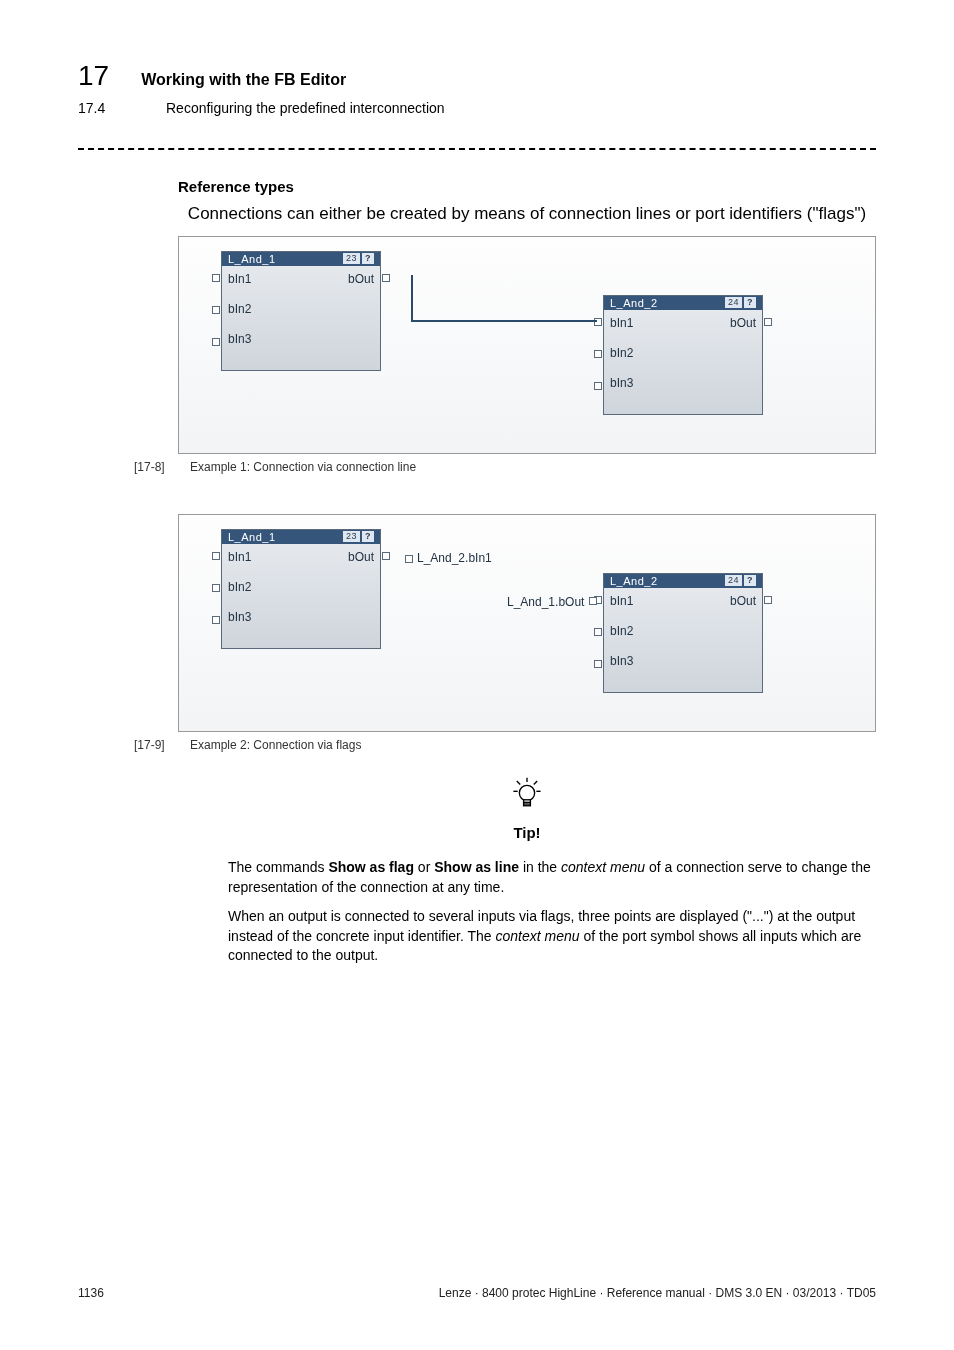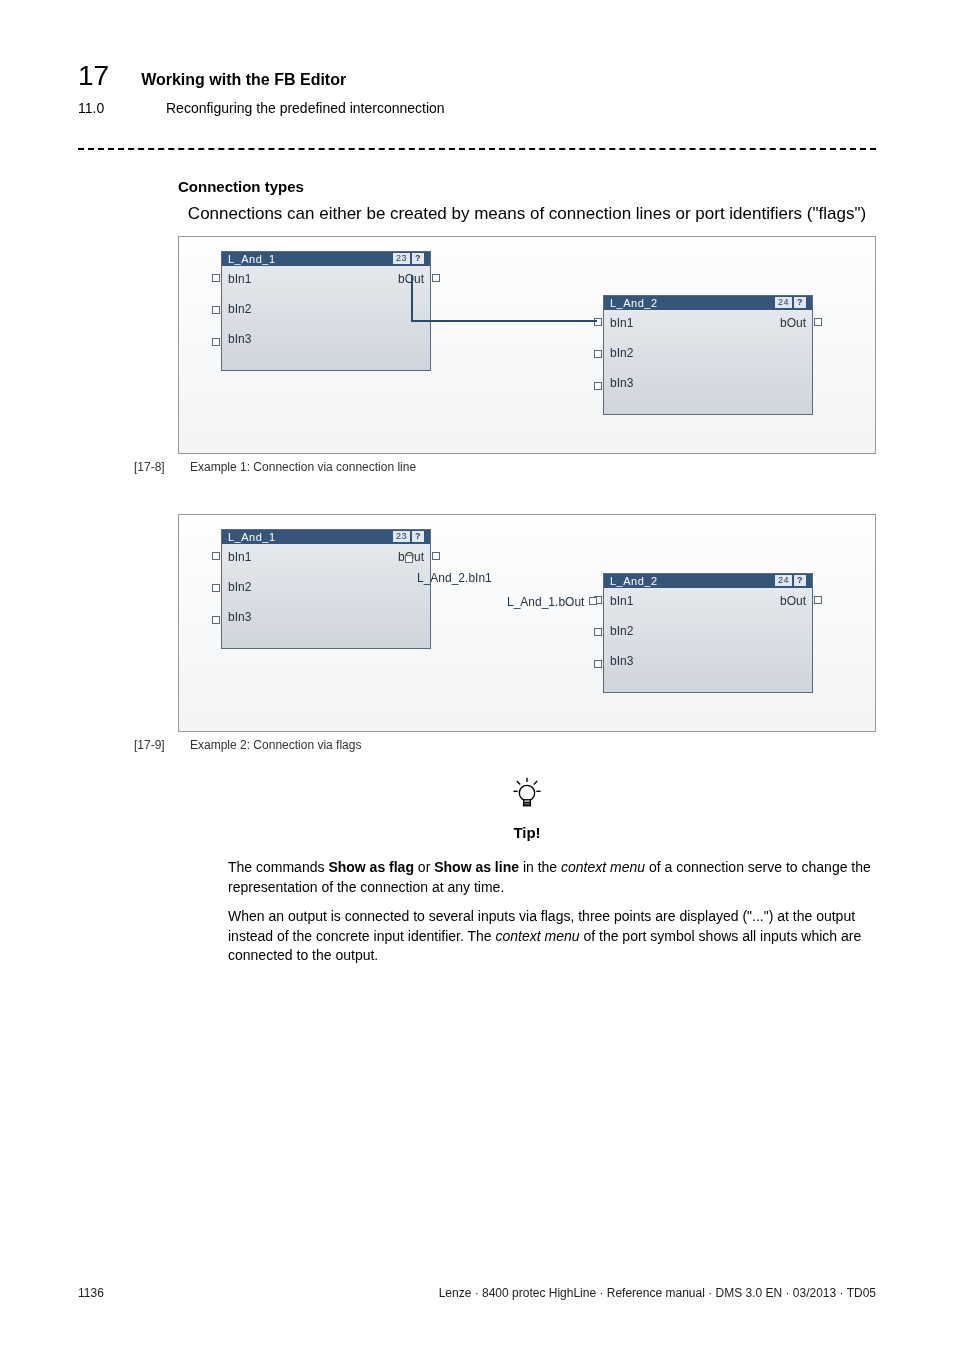--- a/index.html
+++ b/index.html
@@ -34,21 +34,21 @@
     margin-top: 6px;
     padding: 14px 16px 14px 32px;
     position: relative;
     height: 218px;
   }
   .figure-box2 { height: 218px; }
   .block {
     position: absolute;
     background: linear-gradient(#e8ebef, #cfd5dc);
     border: 1px solid #5a6a7a;
-    width: 210px;
+    width: 160px;
   }
   .block .titlebar {
     background: #35567a;
     color: #fff;
     font-size: 11px;
     padding: 1px 6px;
     display: flex;
     justify-content: space-between;
     align-items: center;
     letter-spacing: 0.5px;
@@ -88,28 +88,28 @@
 </style>
 </head>
 <body>
 
 <div class="page">
   <div class="header-row">
     <span class="ch-num">17</span>
     <span class="ch-title">Working with the FB Editor</span>
   </div>
   <div class="sub-row">
-    <span class="sub-num">11.0</span>
+    <span class="sub-num">17.4</span>
     <span class="sub-title">Reconfiguring the predefined interconnection</span>
   </div>
 
   <hr class="dashline">
 
   <div class="content">
-    <div class="h-connection">Connection types</div>
+    <div class="h-connection">Reference types</div>
     <div class="body-text">Connections can either be created by means of connection lines or port identifiers ("flags")</div>
 
     <div class="figure-box">
 
       <div class="block" style="left:42px; top:14px;">
         <div class="titlebar">
           <span>L_And_1</span>
           <span class="right">
             <span class="box">23</span>
             <span class="q">?</span>
@@ -195,21 +195,21 @@
               <span></span>
             </div>
           <span class="port-stub" style="left:-10px; top:8px;"></span>
           <span class="port-stub" style="left:-10px; top:40px;"></span>
           <span class="port-stub" style="left:-10px; top:72px;"></span>
           <span class="port-stub" style="right:-10px; top:8px;"></span>
         </div>
       </div>
 
       <span class="flag-port" style="left:226px; top:40px;"></span>
-      <span class="flag-label" style="left:238px; top:36px;margin-top:20px;">L_And_2.bIn1</span>
+      <span class="flag-label" style="left:238px; top:36px;">L_And_2.bIn1</span>
 
       <div class="block" style="left:424px; top:58px;">
         <div class="titlebar">
           <span>L_And_2</span>
           <span class="right">
             <span class="box">24</span>
             <span class="q">?</span>
           </span>
         </div>
         <div class="ports">

